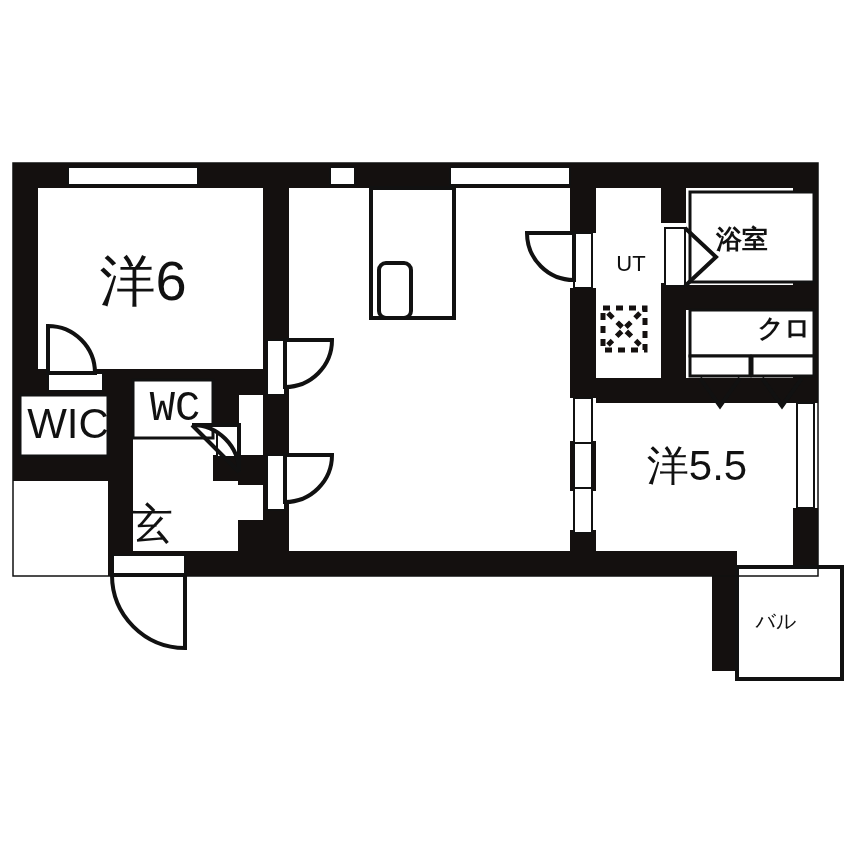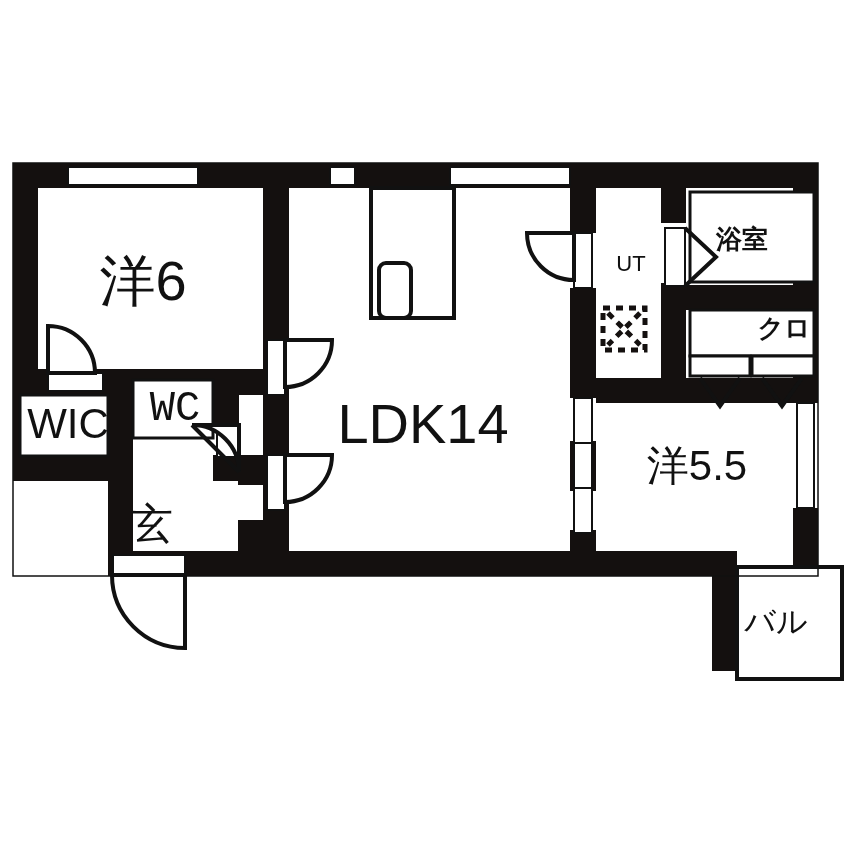--- a/index.html
+++ b/index.html
@@ -27,21 +27,21 @@
     text-align:center;
     transform:translate(-50%,-50%);
     letter-spacing:0px;
     user-select:none;
   }
   .lbl-xl{font-size:56px;}
   .lbl-lg{font-size:42px;}
   .lbl-md{font-size:42px;}
   .lbl-sm{font-size:22px;}
   .lbl-xs{font-size:26px;font-weight:bold;}
-  .lbl-tiny{font-size:31px;}
+  .lbl-tiny{font-size:20px;}
 </style>
 </head>
 <body>
 
 <div id="plan-root">
 
   <svg id="floorplan-svg" viewBox="0 0 846 846" xmlns="http://www.w3.org/2000/svg">
 
     <g fill="#14100f">
 
@@ -217,21 +217,20 @@
       </g>
     </g>
 
     <g fill="none" stroke="#111111" stroke-width="1.5">
       <rect x="13" y="163" width="805" height="413"></rect>
     </g>
   </svg>
 
   <div class="room-label lbl-xl" style="left:143px;top:281px;">洋6</div>
 
-  <div class="room-label lbl-xl" style="left:423px;top:424px;">LDK14</div>
 
   <div class="room-label lbl-lg" style="left:697px;top:466px;">洋5.5</div>
 
   <div class="room-label lbl-md" style="left:68px;top:424px;">WIC</div>
 
   <div class="room-label lbl-md" style="left:175px;top:409px;font-family:Liberation Mono, monospace;">WC</div>
 
   <div class="room-label lbl-md" style="left:152px;top:524px;">玄</div>
 
   <div class="room-label lbl-sm" style="left:631px;top:264px;">UT</div>

